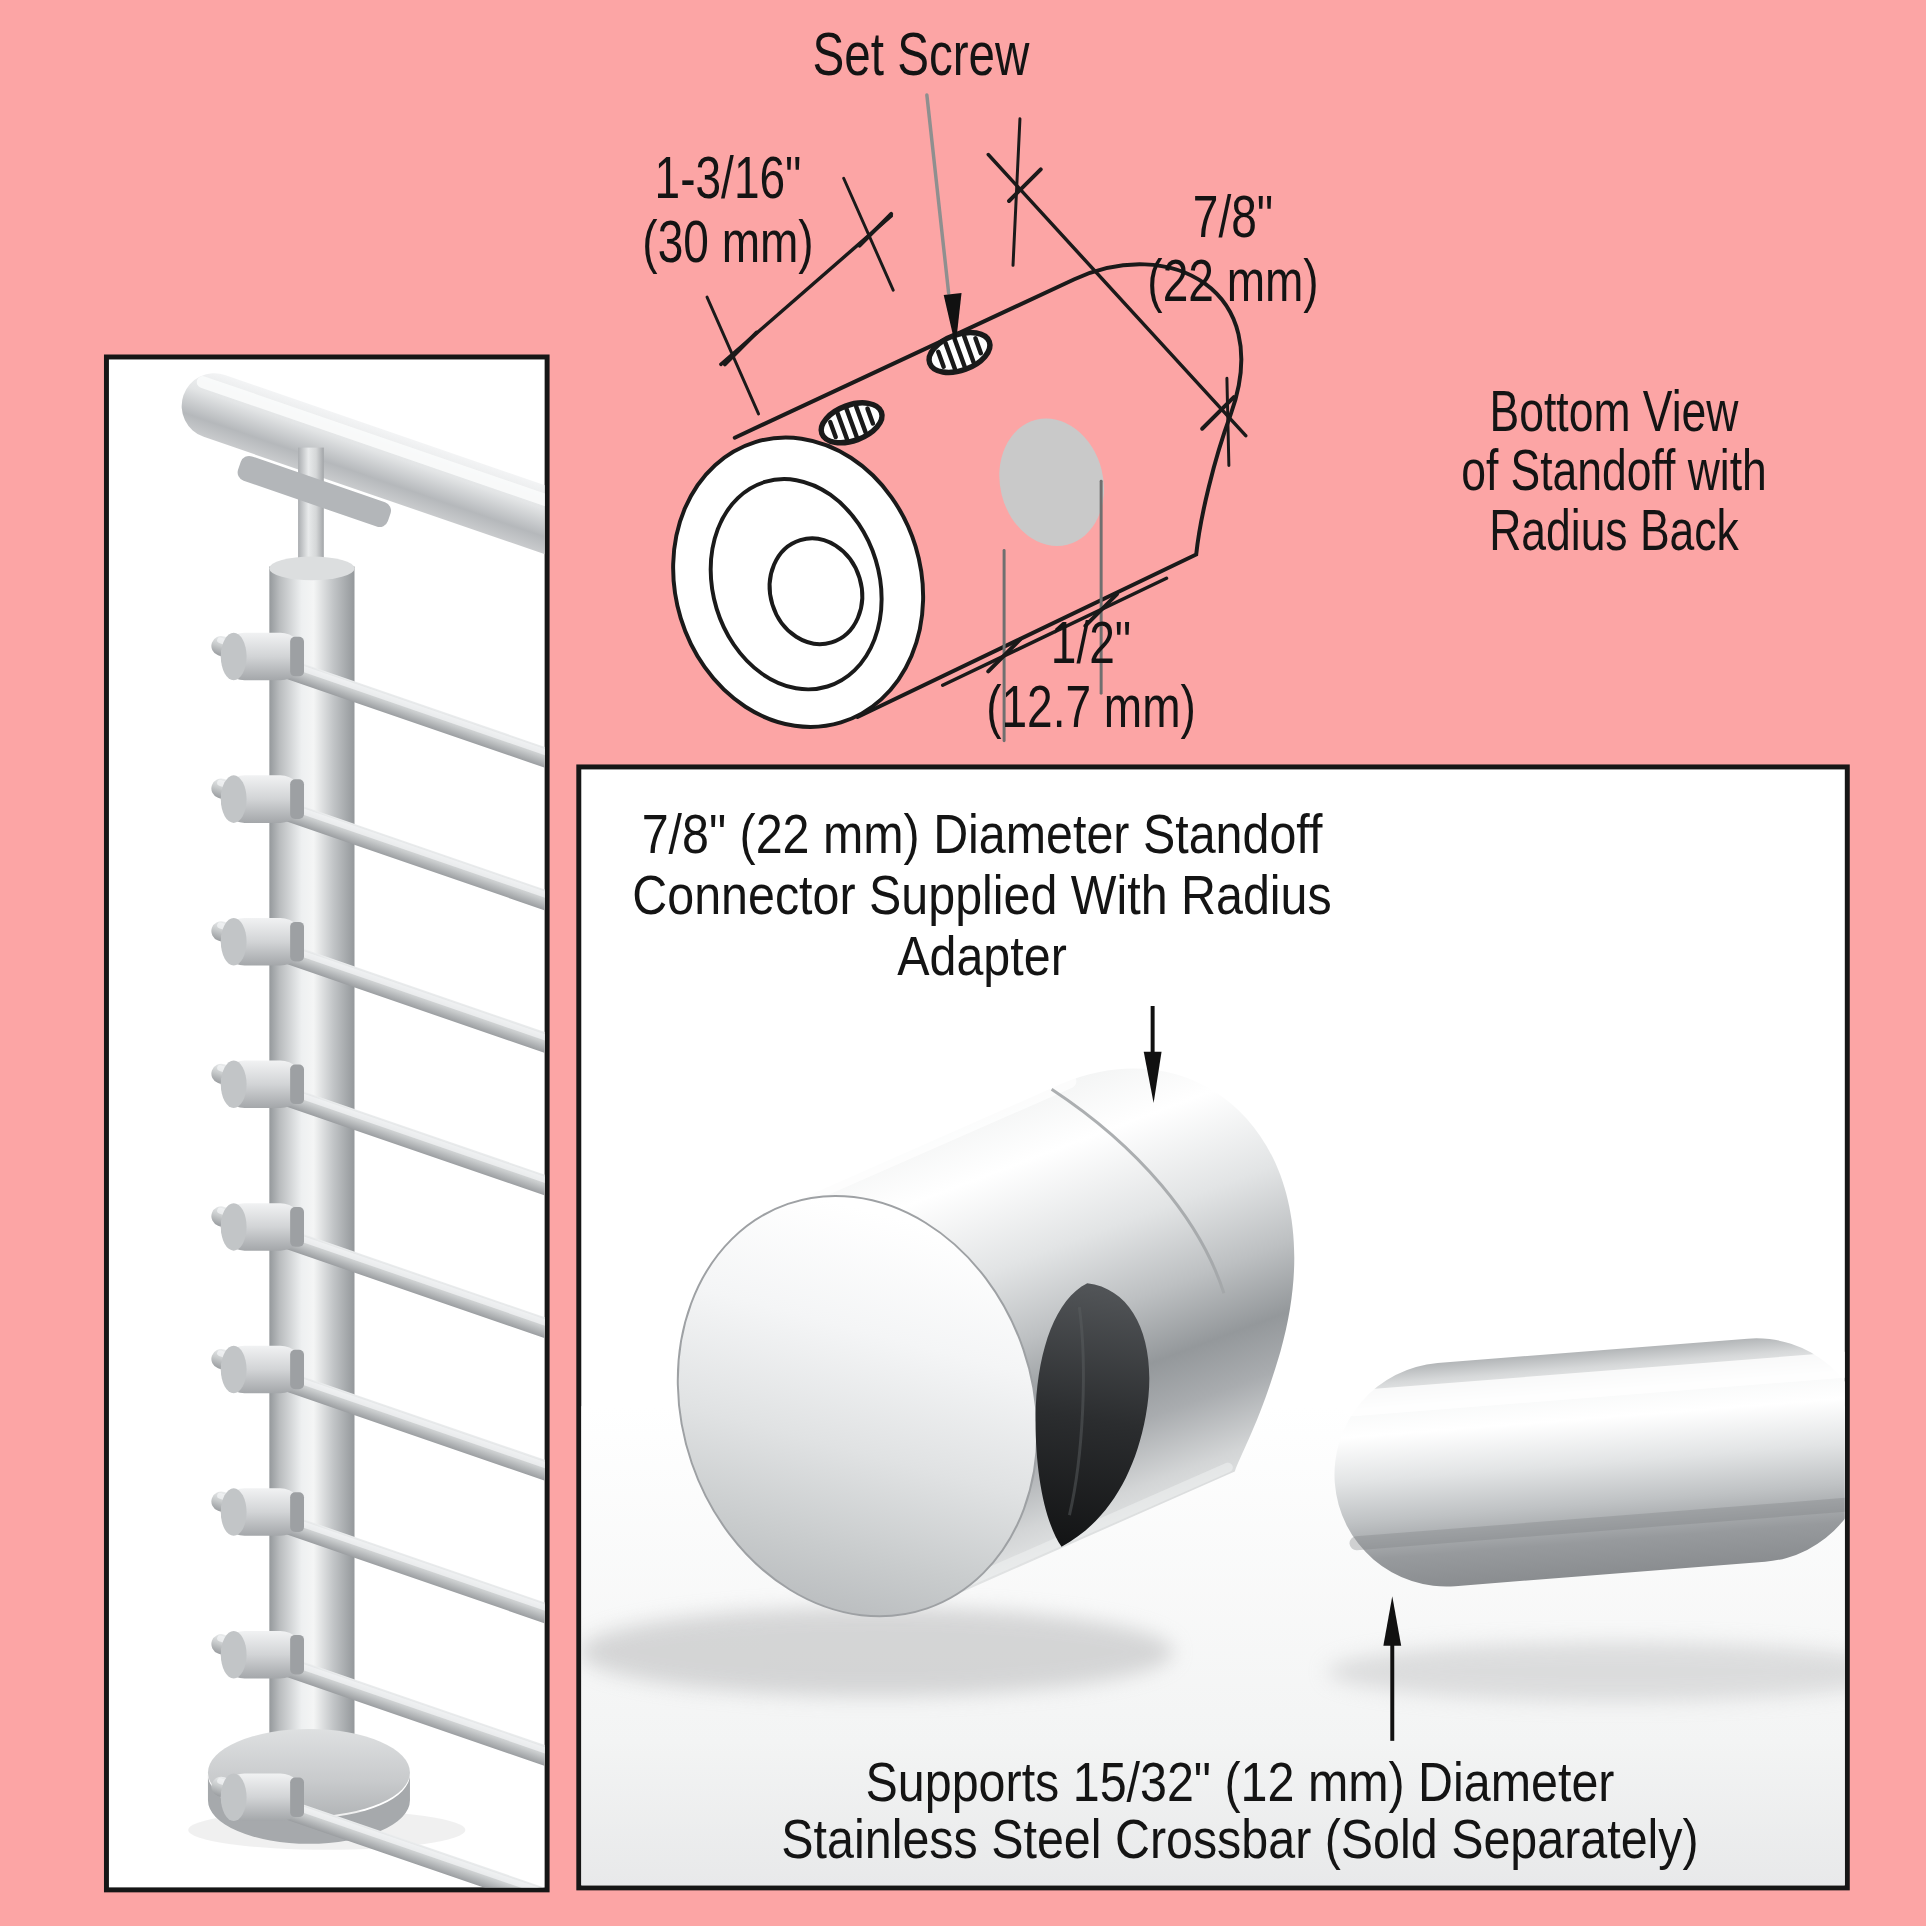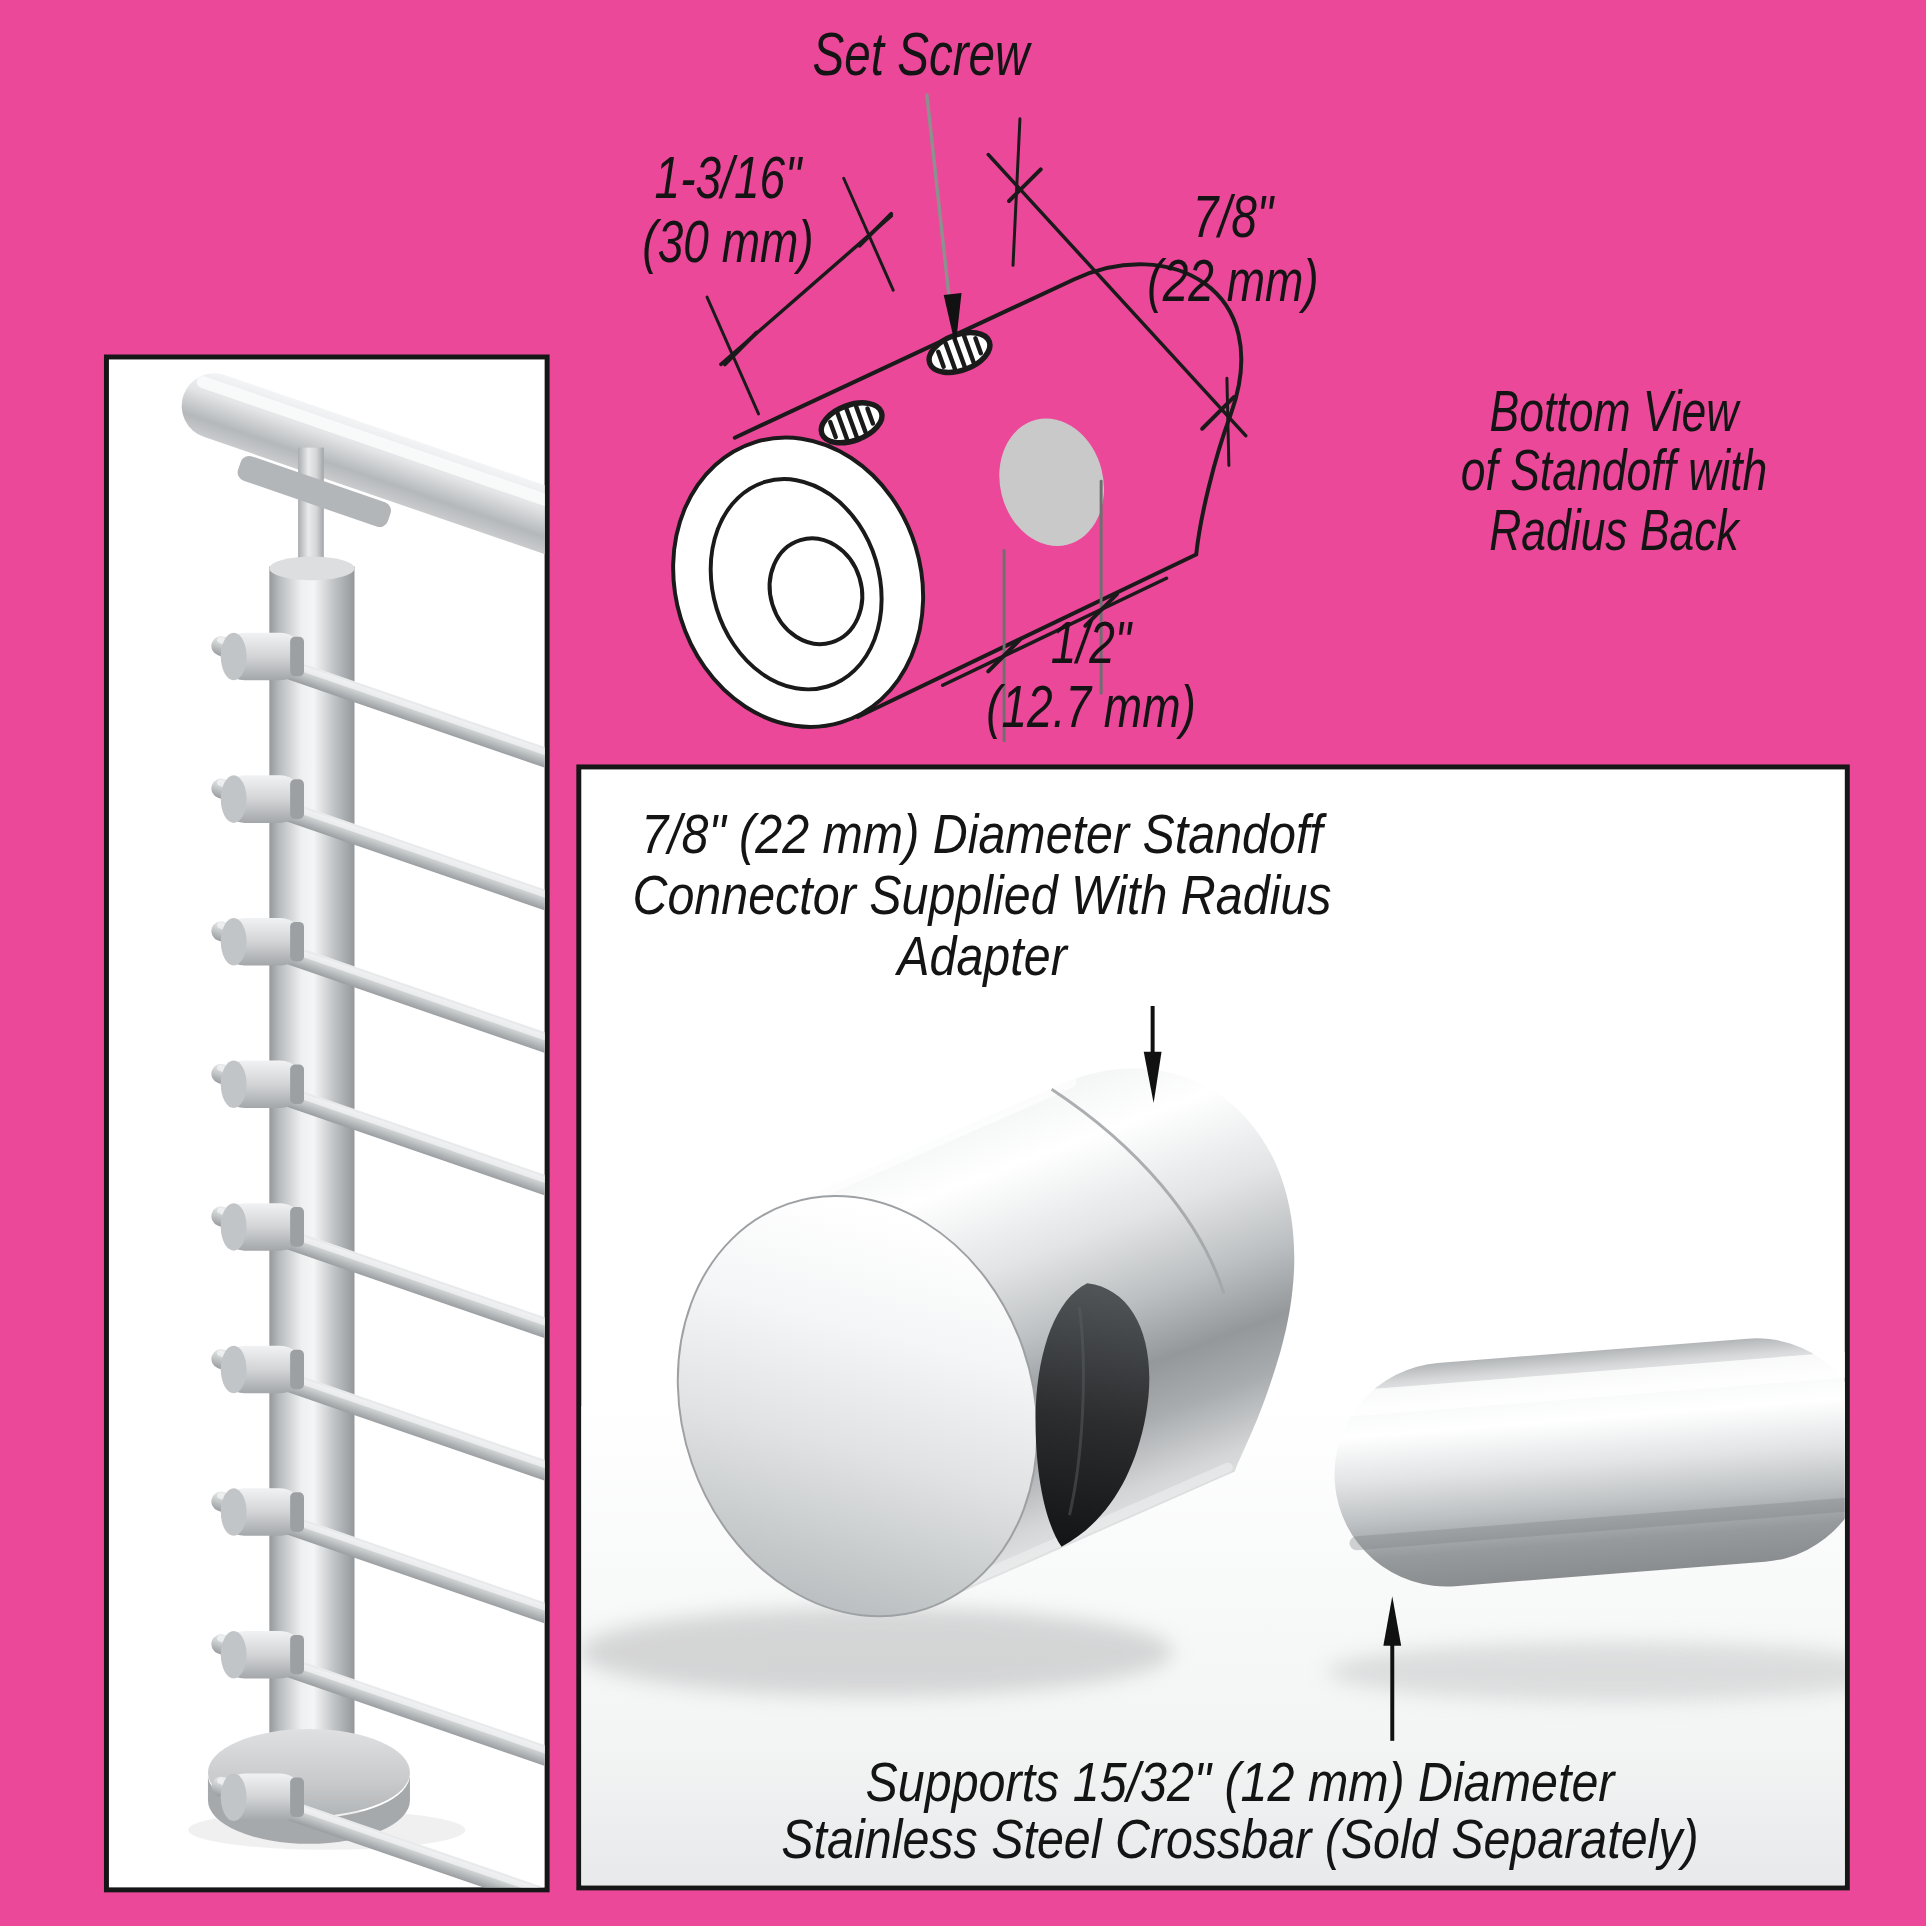--- a/index.html
+++ b/index.html
@@ -1,17 +1,17 @@
 <!DOCTYPE html>
 <html><head>
 <meta charset="utf-8">
 <style>
   html,body{margin:0;padding:0;background:#ffffff;width:1927px;height:1927px;overflow:hidden;
     font-family:"Liberation Sans", sans-serif;color:#141414;}
-  #stage{position:relative;width:1927px;height:1927px;background:#ec4899;font-style:italic;}
+  #stage{position:relative;width:1927px;height:1927px;background:#fca5a5;}
   svg#art{position:absolute;left:0;top:0;}
   .lbl{position:absolute;text-align:center;white-space:nowrap;
        transform:translateX(-50%) scaleX(0.78);transform-origin:50% 0;color:#141414;}
   .lbl.caption{transform:translateX(-50%) scaleX(0.88);}
   .fs62{font-size:61px;line-height:1.05;}
   .fs60{font-size:59px;line-height:1.08;}
   .fs58{font-size:57px;line-height:1.04;}
   .fs56-62{font-size:55px;line-height:61px;}
   .fs56-58{font-size:55px;line-height:57px;}
 </style>

